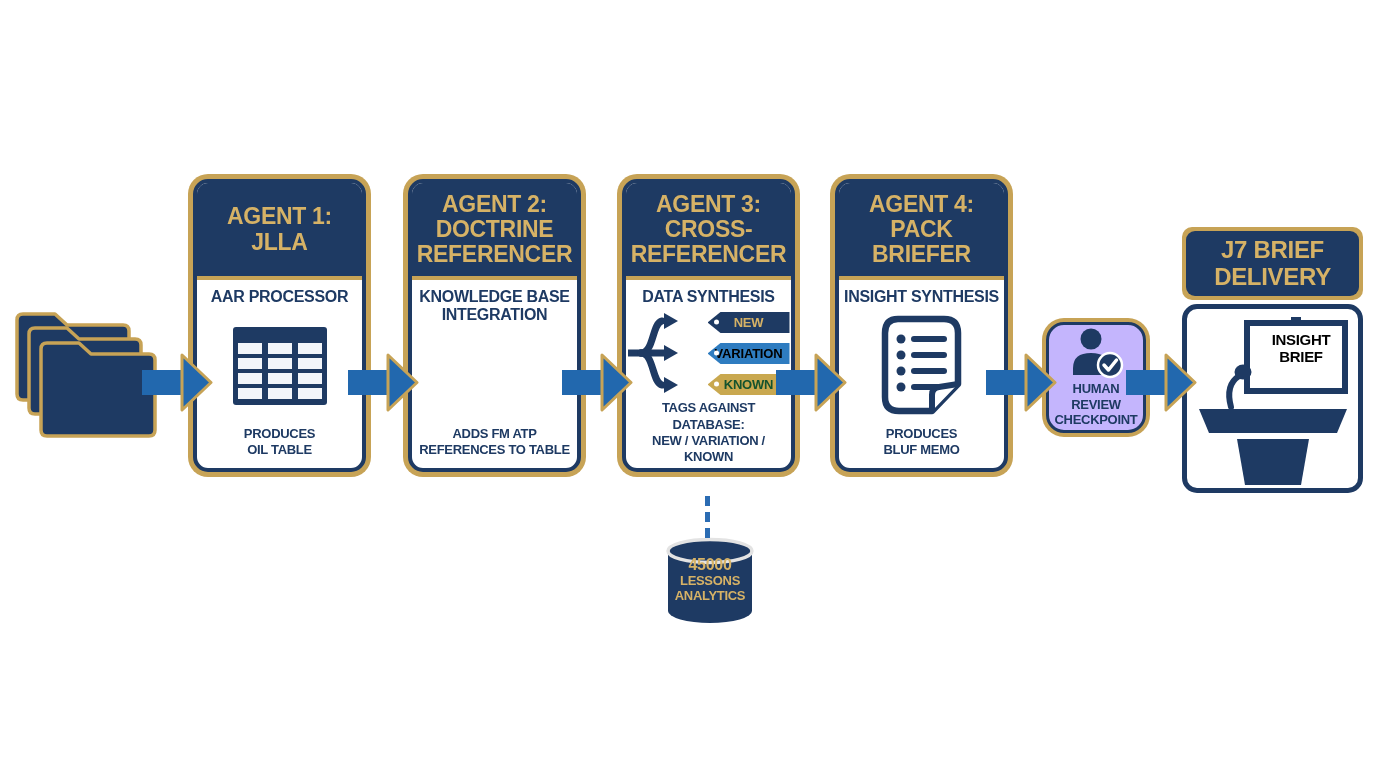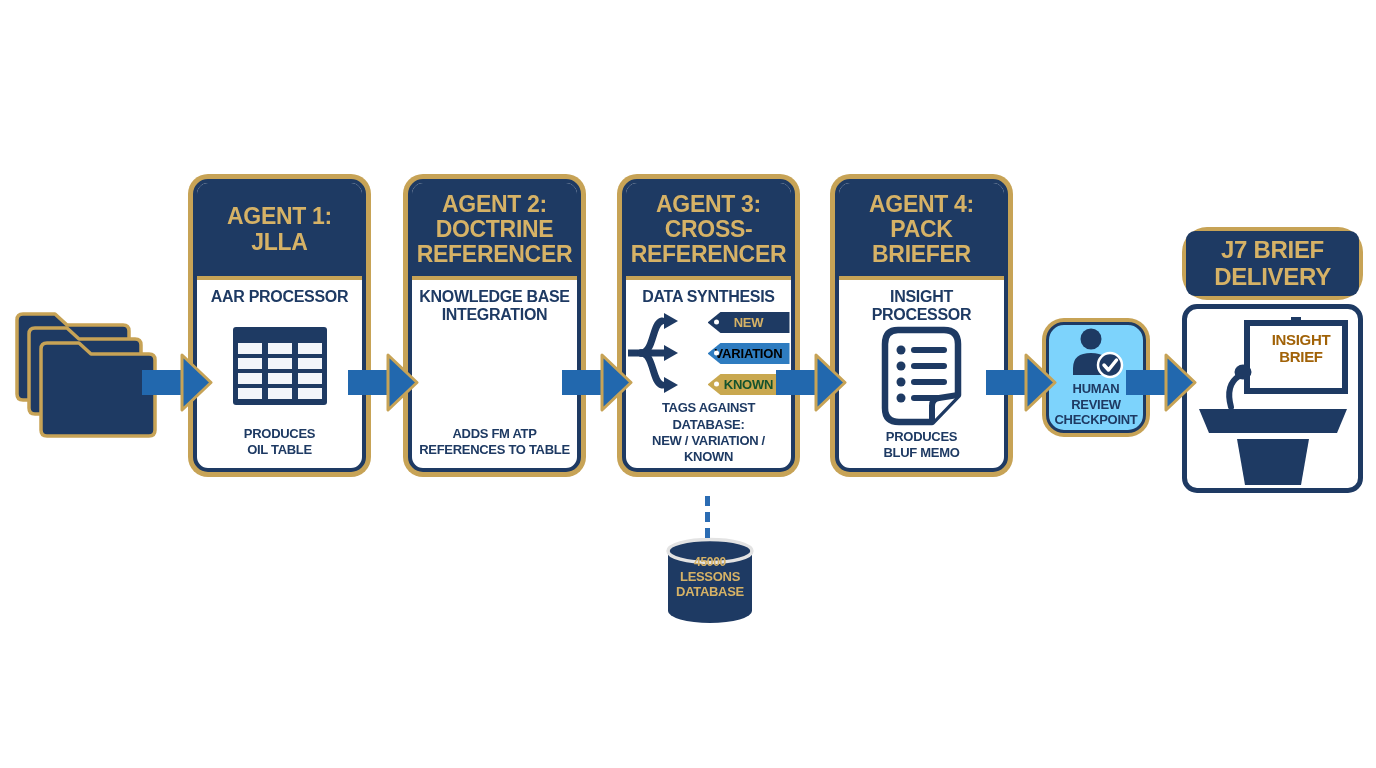--- a/index.html
+++ b/index.html
@@ -60,61 +60,61 @@
   .tag-new{background:#1e3a63;color:#d6b266;}
   .tag-variation{background:#2e7cc0;color:#000000;}
   .tag-known{background:#c9a84f;color:#14532d;}
 
   
   .checkpoint{
     position:absolute;left:1042px;top:318px;width:108px;height:119px;box-sizing:border-box;
     background:#c7a356;border-radius:22px;padding:4px;z-index:2;
   }
   .checkpoint-inner{
-    width:100%;height:100%;box-sizing:border-box;background:#7dd3fc;
+    width:100%;height:100%;box-sizing:border-box;background:#c4b5fd;
     border:3.5px solid #1e3a63;border-radius:18px;
     display:flex;flex-direction:column;align-items:center;justify-content:center;
   }
   .checkpoint-label{color:#1e3a63;font-size:13px;line-height:1.2;text-align:center;letter-spacing:-0.3px;margin-top:2px;}
 
   
   .delivery-header{
     position:absolute;left:1182px;top:227px;width:181px;height:73px;box-sizing:border-box;
-    background:#c7a356;border-radius:25px;padding:4px;z-index:2;
+    background:#c7a356;border-radius:10px;padding:4px;z-index:2;
   }
   .delivery-header-inner{
     width:100%;height:100%;box-sizing:border-box;background:#1e3a63;border-radius:9px;
     display:flex;align-items:center;justify-content:center;text-align:center;
     color:#d6b266;font-size:24px;line-height:1.1;letter-spacing:-0.3px;
   }
   .delivery-body{
     position:absolute;left:1182px;top:304px;width:181px;height:189px;box-sizing:border-box;
     background:#fff;border:5px solid #1e3a63;border-radius:15px;z-index:2;
   }
   .screen-label{
     position:absolute;left:66px;top:22px;width:96px;text-align:center;
-    color:#a16207;font-size:15px;line-height:1.15;letter-spacing:-0.3px;
+    color:#000000;font-size:15px;line-height:1.15;letter-spacing:-0.3px;
   }
 
   
   .folder-label{
     position:absolute;left:36px;top:368px;width:122px;text-align:center;z-index:3;
     color:#d6b266;font-size:16.5px;line-height:1.2;letter-spacing:-0.3px;
   }
 
   
   .db-connector{
     position:absolute;left:705px;top:496px;height:42px;width:0;
     border-left:5px dashed #2b6cb3;z-index:1;
   }
   .db-label{
     position:absolute;left:664px;top:556px;width:92px;text-align:center;z-index:3;
     color:#d6b266;line-height:1.15;letter-spacing:-0.3px;
   }
-  .db-count{font-size:12px;display:block;}
+  .db-count{font-size:16px;display:block;}
   .db-line{font-size:13px;display:block;}
 </style>
 </head>
 <body>
 
 <div class="stage">
 
   <svg class="abs" style="left:5px;top:308px;" width="160" height="148" viewBox="0 0 160 148">
     <g fill="#1e3a63" stroke="#c7a356" stroke-width="3.5" stroke-linejoin="round">
       <path d="M12,12 q0,-6 6,-6 h32 l12,11 h56 q6,0 6,6 v63 q0,6 -6,6 h-100 q-6,0 -6,-6 Z"></path>
@@ -227,21 +227,21 @@
       </div>
     </div>
   </div>
 
   <div class="agent-box" style="left:830px;">
     <div class="agent-inner">
       <div class="agent-header pre">AGENT 4:
 PACK
 BRIEFER</div>
       <div class="agent-body">
-        <div class="subtitle pre">INSIGHT PROCESSOR</div>
+        <div class="subtitle pre">INSIGHT SYNTHESIS</div>
         <div class="icon-wrap">
           <svg width="88" height="104" viewBox="0 0 88 104">
             <path d="M20,5 H66 Q80,5 80,19 V70 L54,97 H21 Q7,97 7,83 V19 Q7,5 20,5 Z" fill="#ffffff" stroke="#1e3a63" stroke-width="6.5" stroke-linejoin="round"></path>
             <path d="M54,97 L54,81 Q54,74 61,73 L80,70" fill="#ffffff" stroke="#1e3a63" stroke-width="6" stroke-linejoin="round"></path>
             <g fill="#1e3a63">
               <circle cx="23" cy="25" r="4.5"></circle>
                 <circle cx="23" cy="41" r="4.5"></circle>
               <circle cx="23" cy="57" r="4.5"></circle>
                 <circle cx="23" cy="73" r="4.5"></circle>
             </g>
@@ -291,16 +291,16 @@
   </div>
 
   <div class="db-connector"></div>
   <svg class="abs" style="left:664px;top:537px;" width="92" height="90" viewBox="0 0 92 90">
     <path d="M4,14 V74 A42,12 0 0 0 88,74 V14 Z" fill="#1e3a63"></path>
     <ellipse cx="46" cy="14" rx="42" ry="11.5" fill="#1e3a63" stroke="#e3e3e3" stroke-width="3.5"></ellipse>
   </svg>
   <div class="db-label">
     <span class="db-count">45000</span>
     <span class="db-line">LESSONS</span>
-    <span class="db-line">DATABASE</span>
+    <span class="db-line">ANALYTICS</span>
   </div>
 
 </div>
 
 </body></html>

